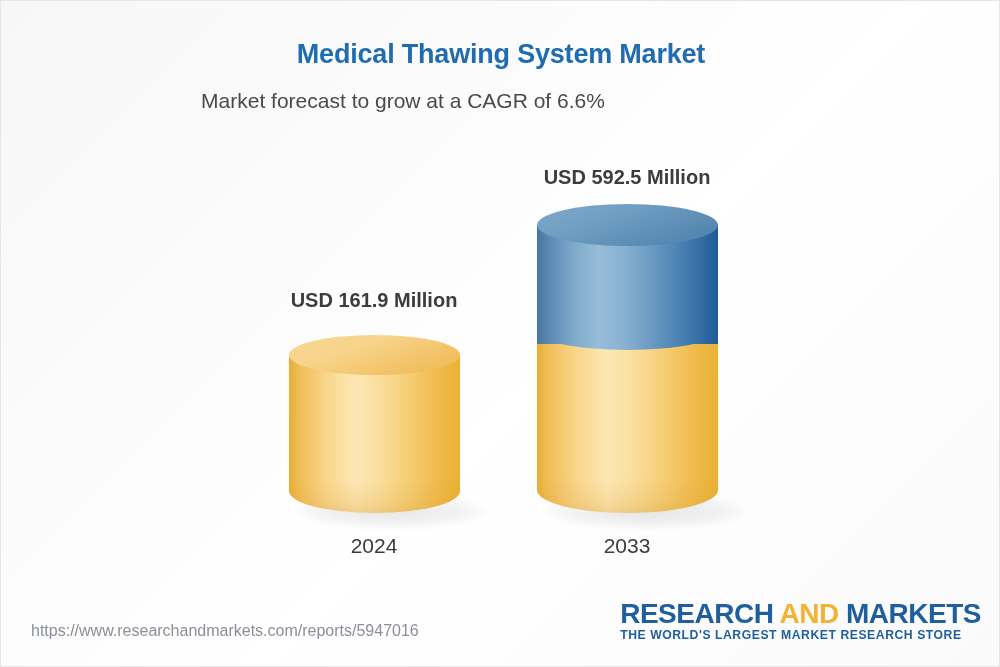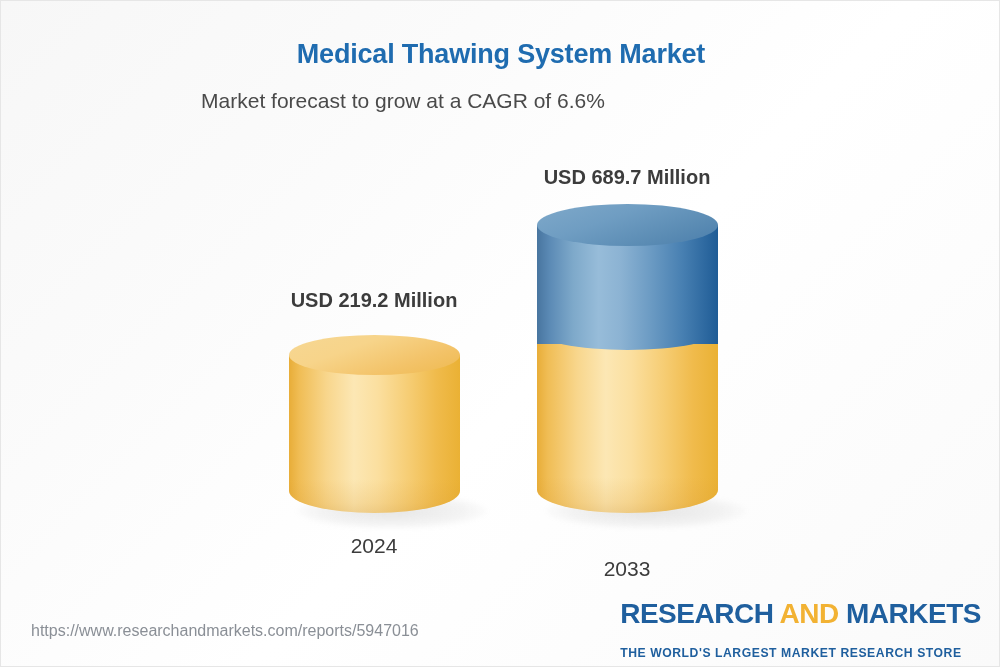--- a/index.html
+++ b/index.html
@@ -53,21 +53,21 @@
   
   .cat-label {
     position: absolute;
     font-size: 21px;
     font-weight: normal;
     color: #3c3c3c;
     text-align: center;
     white-space: nowrap;
   }
   #cat-2024 { top: 533px; left: 273px; width: 200px; }
-  #cat-2033 { top: 556px; left: 526px; width: 200px; }
+  #cat-2033 { top: 533px; left: 526px; width: 200px; }
 
   
   .cyl {
     position: absolute;
   }
   .cyl-shadow {
     position: absolute;
     border-radius: 50%;
     background: radial-gradient(ellipse at center, rgba(140,140,140,0.22) 0%, rgba(150,150,150,0.10) 55%, rgba(255,255,255,0) 75%);
     filter: blur(2px);
@@ -194,34 +194,34 @@
     color: #1f5f9e;
     line-height: 1.05;
     white-space: nowrap;
   }
   .brand-name .and { color: #f2b233; }
   .brand-tag {
     font-size: 12.2px;
     font-weight: bold;
     letter-spacing: 0.55px;
     color: #1f5f9e;
-    margin-top: 18px;
+    margin-top: 0;
     white-space: nowrap;
   }
 </style>
 </head>
 <body>
 
 <div class="canvas">
 
   <div class="chart-title">Medical Thawing System Market</div>
   <div class="chart-subtitle">Market forecast to grow at a CAGR of 6.6%</div>
 
-  <div class="value-label" id="label-2024">USD 219.2 Million</div>
-  <div class="value-label" id="label-2033">USD 689.7 Million</div>
+  <div class="value-label" id="label-2024">USD 161.9 Million</div>
+  <div class="value-label" id="label-2033">USD 592.5 Million</div>
 
   <div class="cyl-shadow" id="shadow-2024"></div>
   <div class="cyl-shadow" id="shadow-2033"></div>
 
   <div class="cyl" id="cyl-2024">
     <div class="body"></div>
     <div class="bottom-shade"></div>
     <div class="top"></div>
   </div>
 

